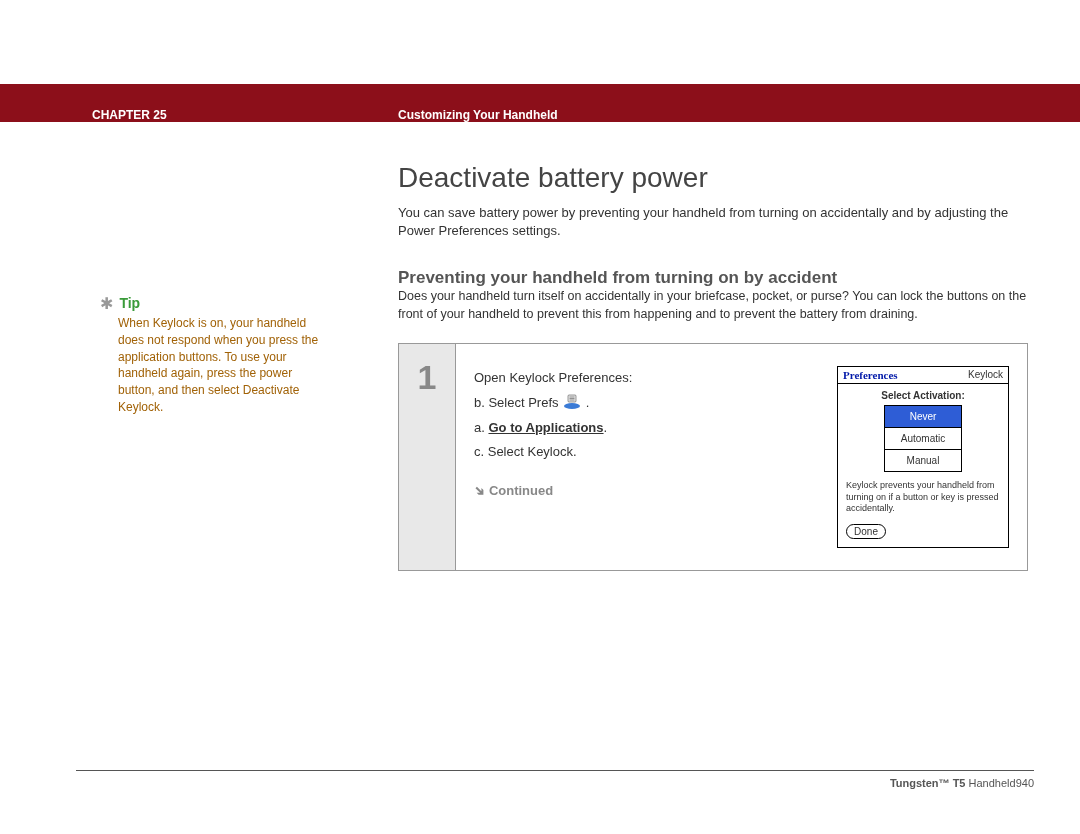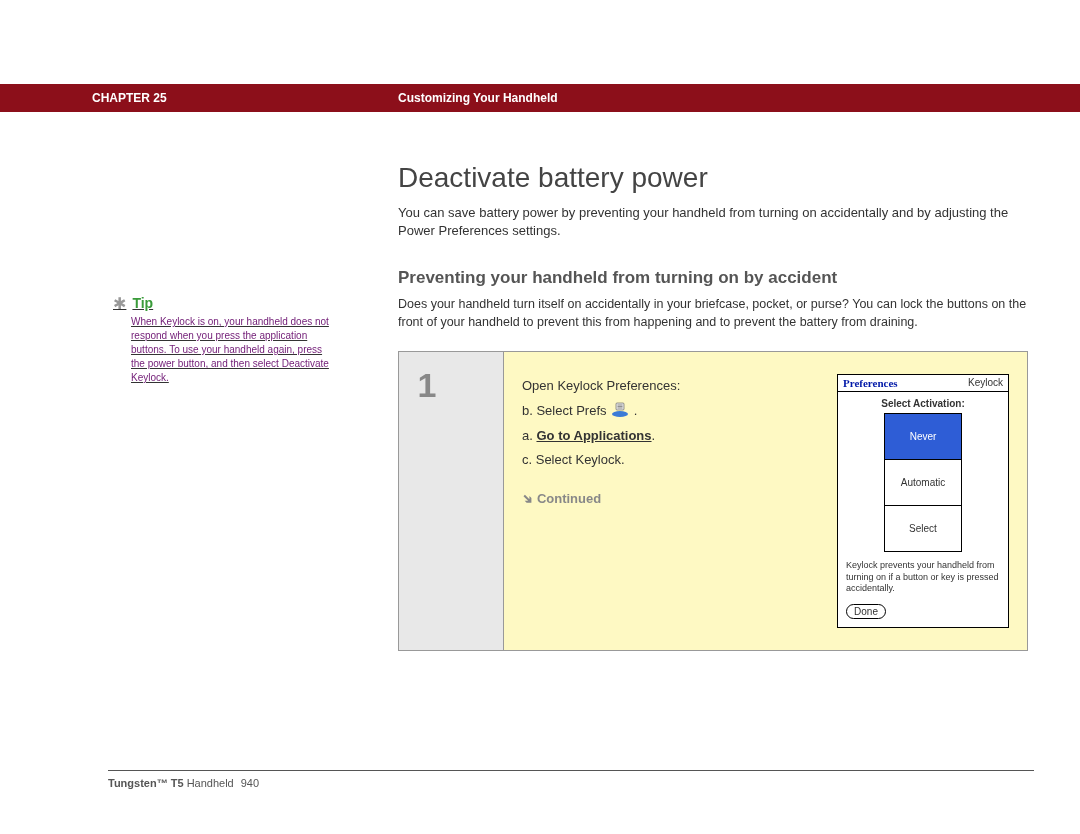--- a/index.html
+++ b/index.html
@@ -10,56 +10,55 @@
     width: 1080px;
     height: 834px;
     position: relative;
     background: #fff;
   }
   .header-bar {
     position: absolute;
     top: 84px;
     left: 0;
     right: 0;
-    height: 28px;
+    height: 38px;
     background: #8c0f1a;
     display: flex;
-    align-items: center;
+    align-items: flex-end;
     color: #fff;
     font-size: 12px;
     font-weight: bold;
   }
   .header-chapter {
     padding-left: 92px;
     width: 398px;
   }
   .header-title {
     flex: 1;
   }
   .sidebar {
     position: absolute;
-    left: 113px;
+    left: 100px;
     top: 294px;
     width: 220px;
-    text-decoration: underline;
   }
   .tip-label {
     color: #3a9b3a;
     font-weight: bold;
     font-size: 14px;
   }
   .asterisk {
     color: #999;
     font-size: 16px;
     margin-right: 6px;
     vertical-align: -1px;
   }
   .tip-body {
-    color: #701a75;
-    font-size: 10px;
+    color: #a16207;
+    font-size: 12px;
     line-height: 1.4;
     margin-top: 2px;
     padding-left: 18px;
   }
   .main {
     position: absolute;
     left: 398px;
     top: 162px;
     right: 40px;
   }
@@ -73,21 +72,20 @@
     font-size: 13px;
     line-height: 1.4;
     color: #333;
     margin-bottom: 28px;
     max-width: 630px;
   }
   .h2 {
     font-size: 17px;
     font-weight: bold;
     color: #555;
-    margin-bottom: 8px;
   }
   .body-text {
     font-size: 12.5px;
     line-height: 1.4;
     max-width: 630px;
     margin-bottom: 20px;
   }
   .step-box {
     border: 1px solid #999;
     background: #e8e8e8;
@@ -97,26 +95,25 @@
   }
   .step-num {
     width: 56px;
     font-size: 34px;
     font-weight: bold;
     color: #888;
     text-align: center;
     padding-top: 14px;
   }
   .step-content {
-    background: #fef9c3;
+    background: #ffffff;
     flex: 1;
     padding: 22px 18px;
     display: flex;
     border-left: 1px solid #999;
-    margin-left: 48px;
   }
   .step-instr {
     flex: 1;
     font-size: 13px;
     line-height: 1.9;
   }
   .step-instr .linked {
     font-weight: bold;
     text-decoration: underline;
   }
@@ -171,21 +168,21 @@
     margin-bottom: 4px;
   }
   .ss-options {
     border: 1px solid #000;
     width: 78px;
     margin: 0 auto 8px;
   }
   .ss-opt {
     text-align: center;
     font-size: 10px;
-    padding: 17px 0;
+    padding: 5px 0;
     border-bottom: 1px solid #000;
   }
   .ss-opt:last-child { border-bottom: none; }
   .ss-opt.selected {
     background: #2e5dd6;
     color: #fff;
   }
   .ss-desc {
     font-size: 9px;
     line-height: 1.25;
@@ -194,30 +191,29 @@
   .ss-done {
     border: 1px solid #000;
     border-radius: 9px;
     width: 40px;
     text-align: center;
     font-size: 10px;
     padding: 1px 0;
   }
   .footer {
     position: absolute;
-    left: 108px;
+    left: 76px;
     right: 46px;
     top: 770px;
     border-top: 1px solid #555;
     padding-top: 6px;
     display: flex;
-    justify-content: flex-start;
+    justify-content: flex-end;
     font-size: 11px;
     color: #555;
-    gap: 7px;
   }
   .footer .product b { font-weight: bold; }
 </style>
 </head>
 <body>
 
 <div class="header-bar">
   <div class="header-chapter">CHAPTER 25</div>
   <div class="header-title">Customizing Your Handheld</div>
 </div>
@@ -263,21 +259,21 @@
       <div class="screenshot">
         <div class="ss-header">
           <span class="ss-pref">Preferences</span>
           <span>Keylock</span>
         </div>
         <div class="ss-body">
           <div class="ss-subtitle">Select Activation:</div>
           <div class="ss-options">
             <div class="ss-opt selected">Never</div>
             <div class="ss-opt">Automatic</div>
-            <div class="ss-opt">Select</div>
+            <div class="ss-opt">Manual</div>
           </div>
           <div class="ss-desc">Keylock prevents your handheld from turning on if a button or key is pressed accidentally.</div>
           <div class="ss-done">Done</div>
         </div>
       </div>
     </div>
   </div>
 </div>
 
 <div class="footer">

